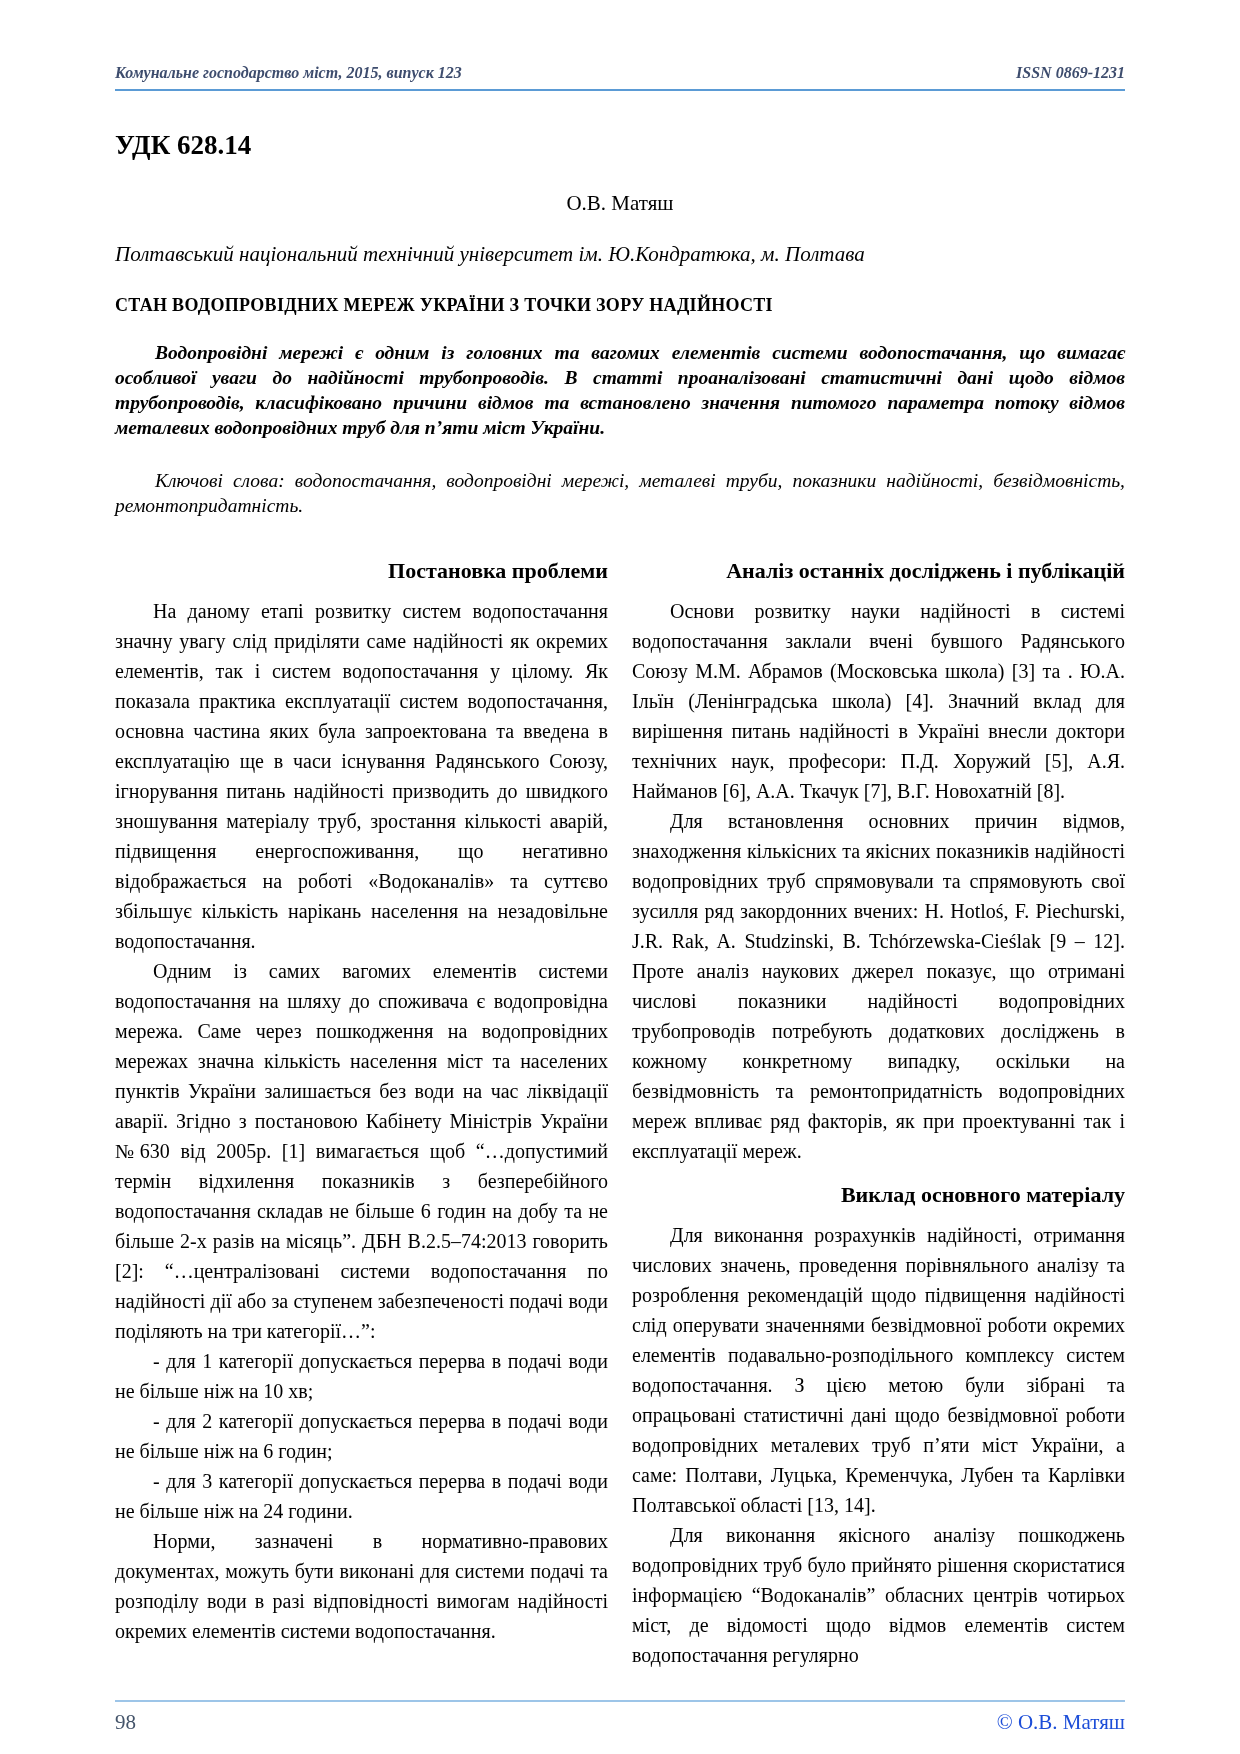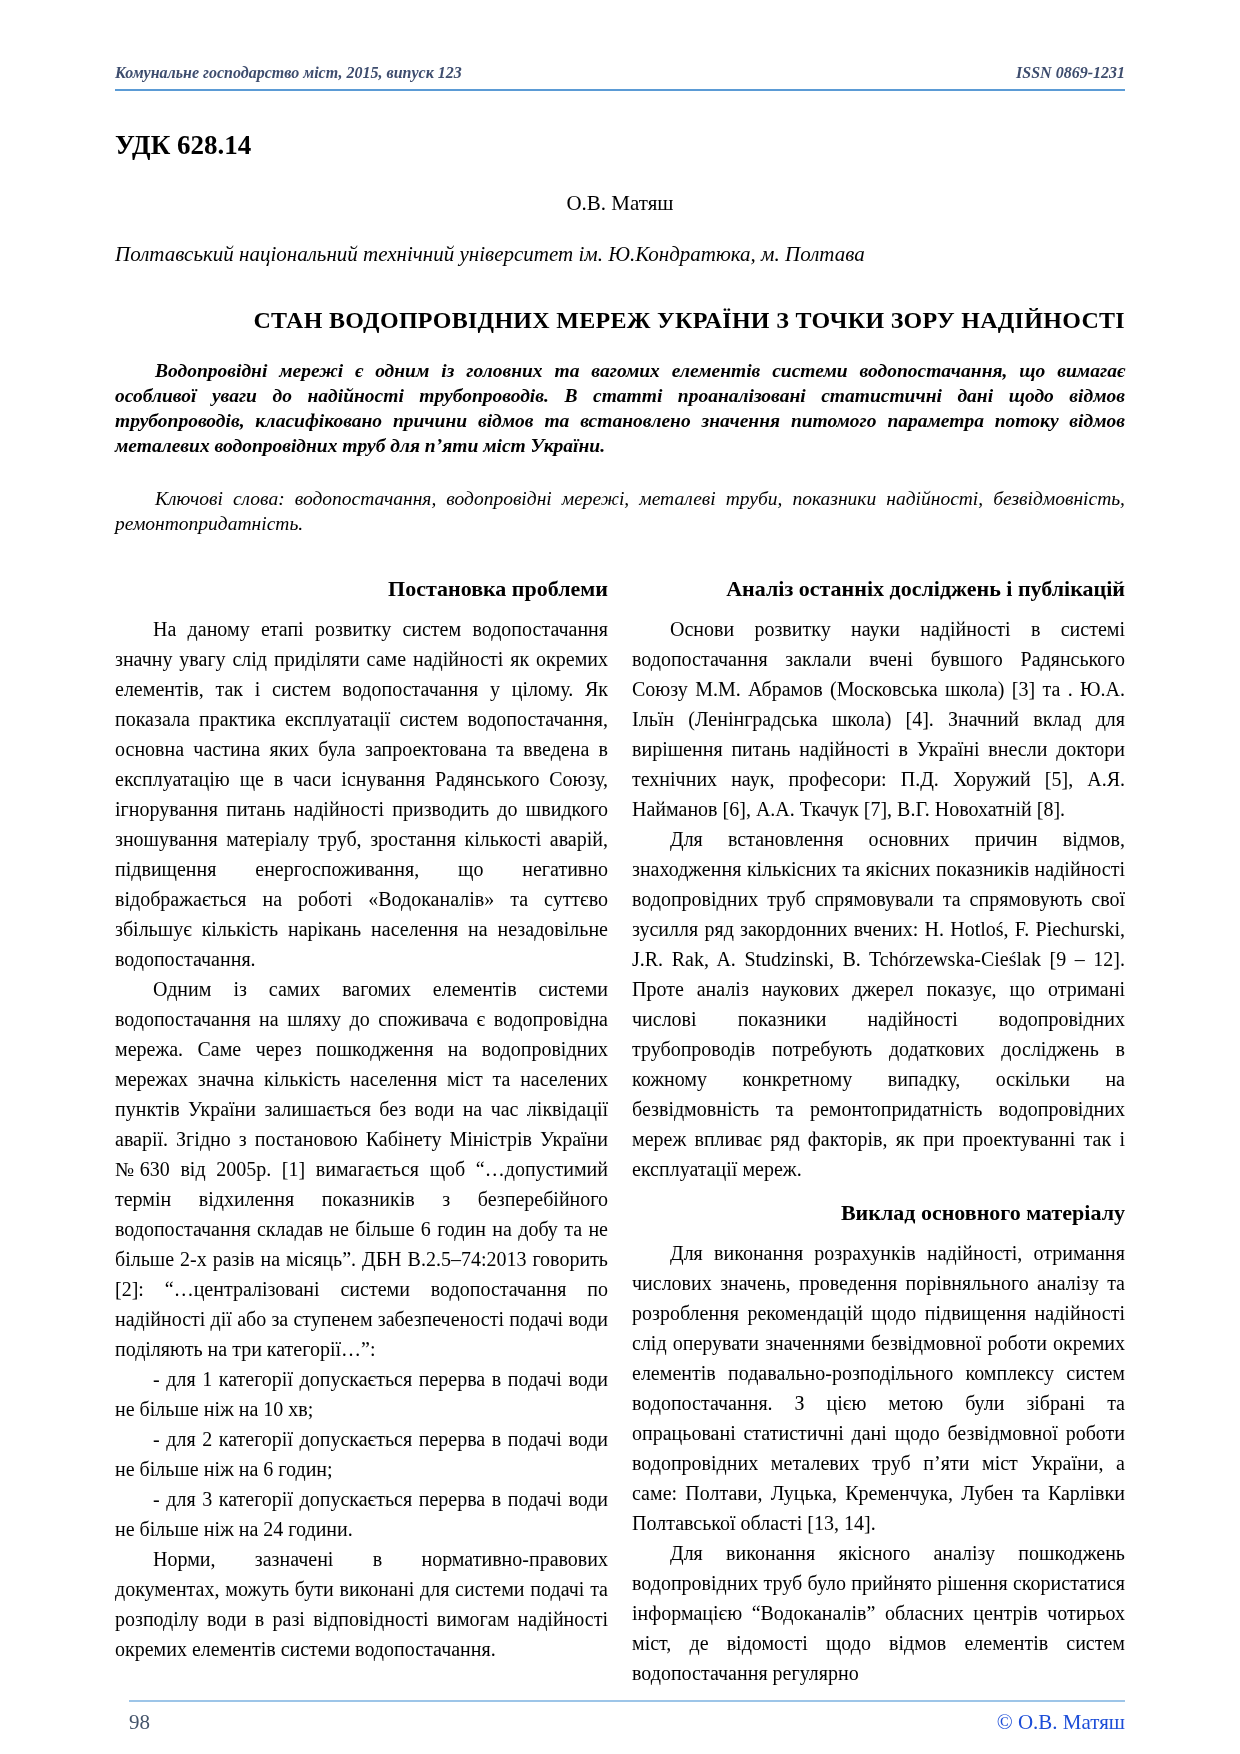--- a/index.html
+++ b/index.html
@@ -19,21 +19,21 @@
   .running-header {
     display: flex; justify-content: space-between; align-items: flex-end;
     font-weight: bold; font-style: italic;
     font-size: 16px; color: #3e4d6e;
     padding-bottom: 7px;
     border-bottom: 2px solid #5b9bd5;
   }
   .udc { margin-top: 39px; font-weight: bold; font-size: 27px; }
   .author-line { margin-top: 30px; text-align: center; font-weight: normal; font-size: 21px; }
   .affiliation-line { margin-top: 26px; font-style: italic; font-size: 21px; }
-  .article-title { margin-top: 40px; text-align: right; font-weight: bold; font-size: 24px; letter-spacing: 0.3px; }
+  .article-title { margin-top: 28px; text-align: left; font-weight: bold; font-size: 18px; letter-spacing: 0.3px; }
   .abstract {
     margin: 24px 0 0 0;
     font-weight: bold; font-style: italic;
     font-size: 19.5px; line-height: 25px;
     text-align: justify; text-indent: 40px;
   }
   .keywords {
     margin: 28px 0 0 0;
     font-style: italic;
     font-size: 19.5px; line-height: 25px;
@@ -46,21 +46,21 @@
     margin: 6px 0 12px 0;
     text-align: right; font-weight: bold; font-size: 22px;
   }
   .sec-heading.mid { margin-top: 16px; }
   .body-par {
     margin: 0;
     font-size: 20px; line-height: 30px;
     text-align: justify; text-indent: 38px;
   }
   .page-footer {
-    position: absolute; left: 129px; right: 115px; top: 1700px;
+    position: absolute; left: 115px; right: 115px; top: 1700px;
     border-top: 2px solid #9dc5e8;
     padding-top: 8px;
     display: flex; justify-content: space-between;
     font-size: 21px; color: #44546a;
   }
   .page-footer .copyright { color: #1d4ed8; }
 </style>
 </head>
 <body>
 

